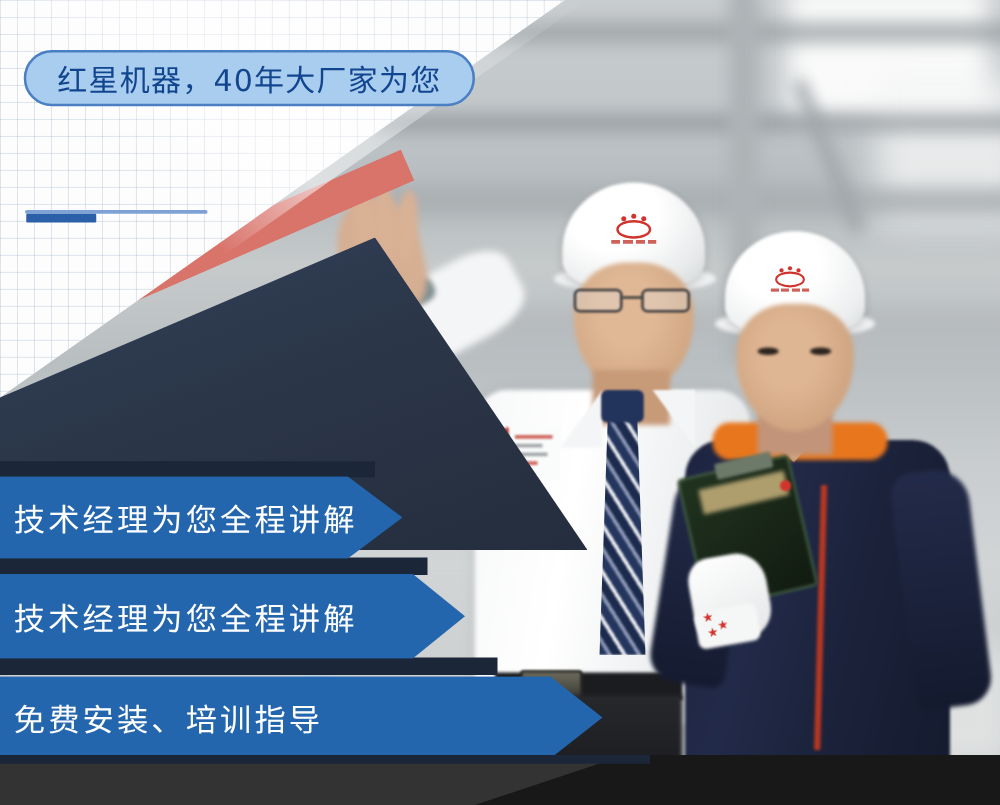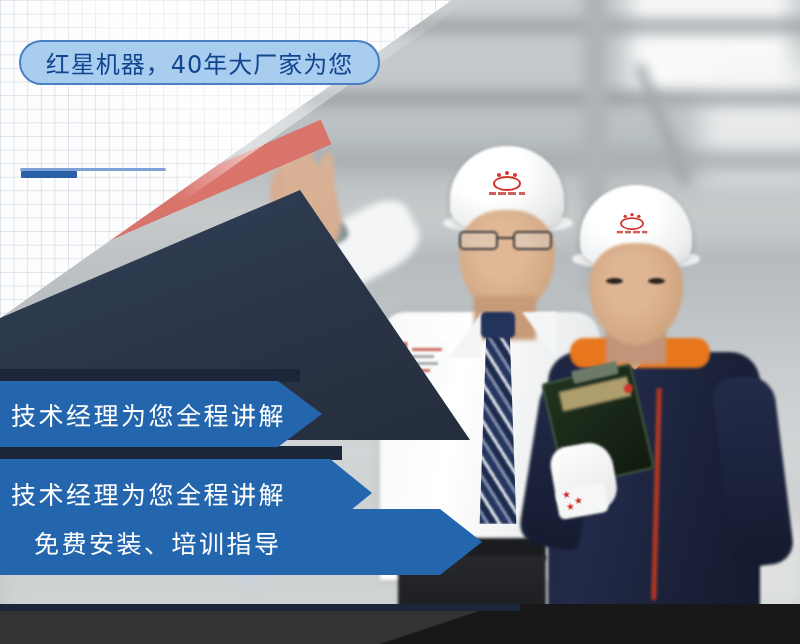--- a/index.html
+++ b/index.html
@@ -542,23 +542,22 @@
   }
   .strip.s1 {
     top: 381px; width: 322px; height: 66px;
     clip-path: polygon(0 0, 278px 0, 322px 50%, 278px 100%, 0 100%);
   }
   .strip.s2 {
     top: 459px; width: 372px; height: 68px;
     clip-path: polygon(0 0, 330px 0, 372px 50%, 330px 100%, 0 100%);
   }
   .strip.s3 {
-    top: 509px; width: 482px; height: 66px;
+    top: 541px; width: 482px; height: 66px;
     clip-path: polygon(0 0, 440px 0, 482px 50%, 440px 100%, 0 100%);
-    padding-left: 23px;
   }
   
   .gap {
     position: absolute;
     left: 0;
     background: #1b2738;
   }
   .gap.g0 { top: 369px; width: 300px; height: 13px; }
   .gap.g1 { top: 446px; width: 342px; height: 14px; }
   .gap.g2 { top: 526px; width: 398px; height: 14px; }

